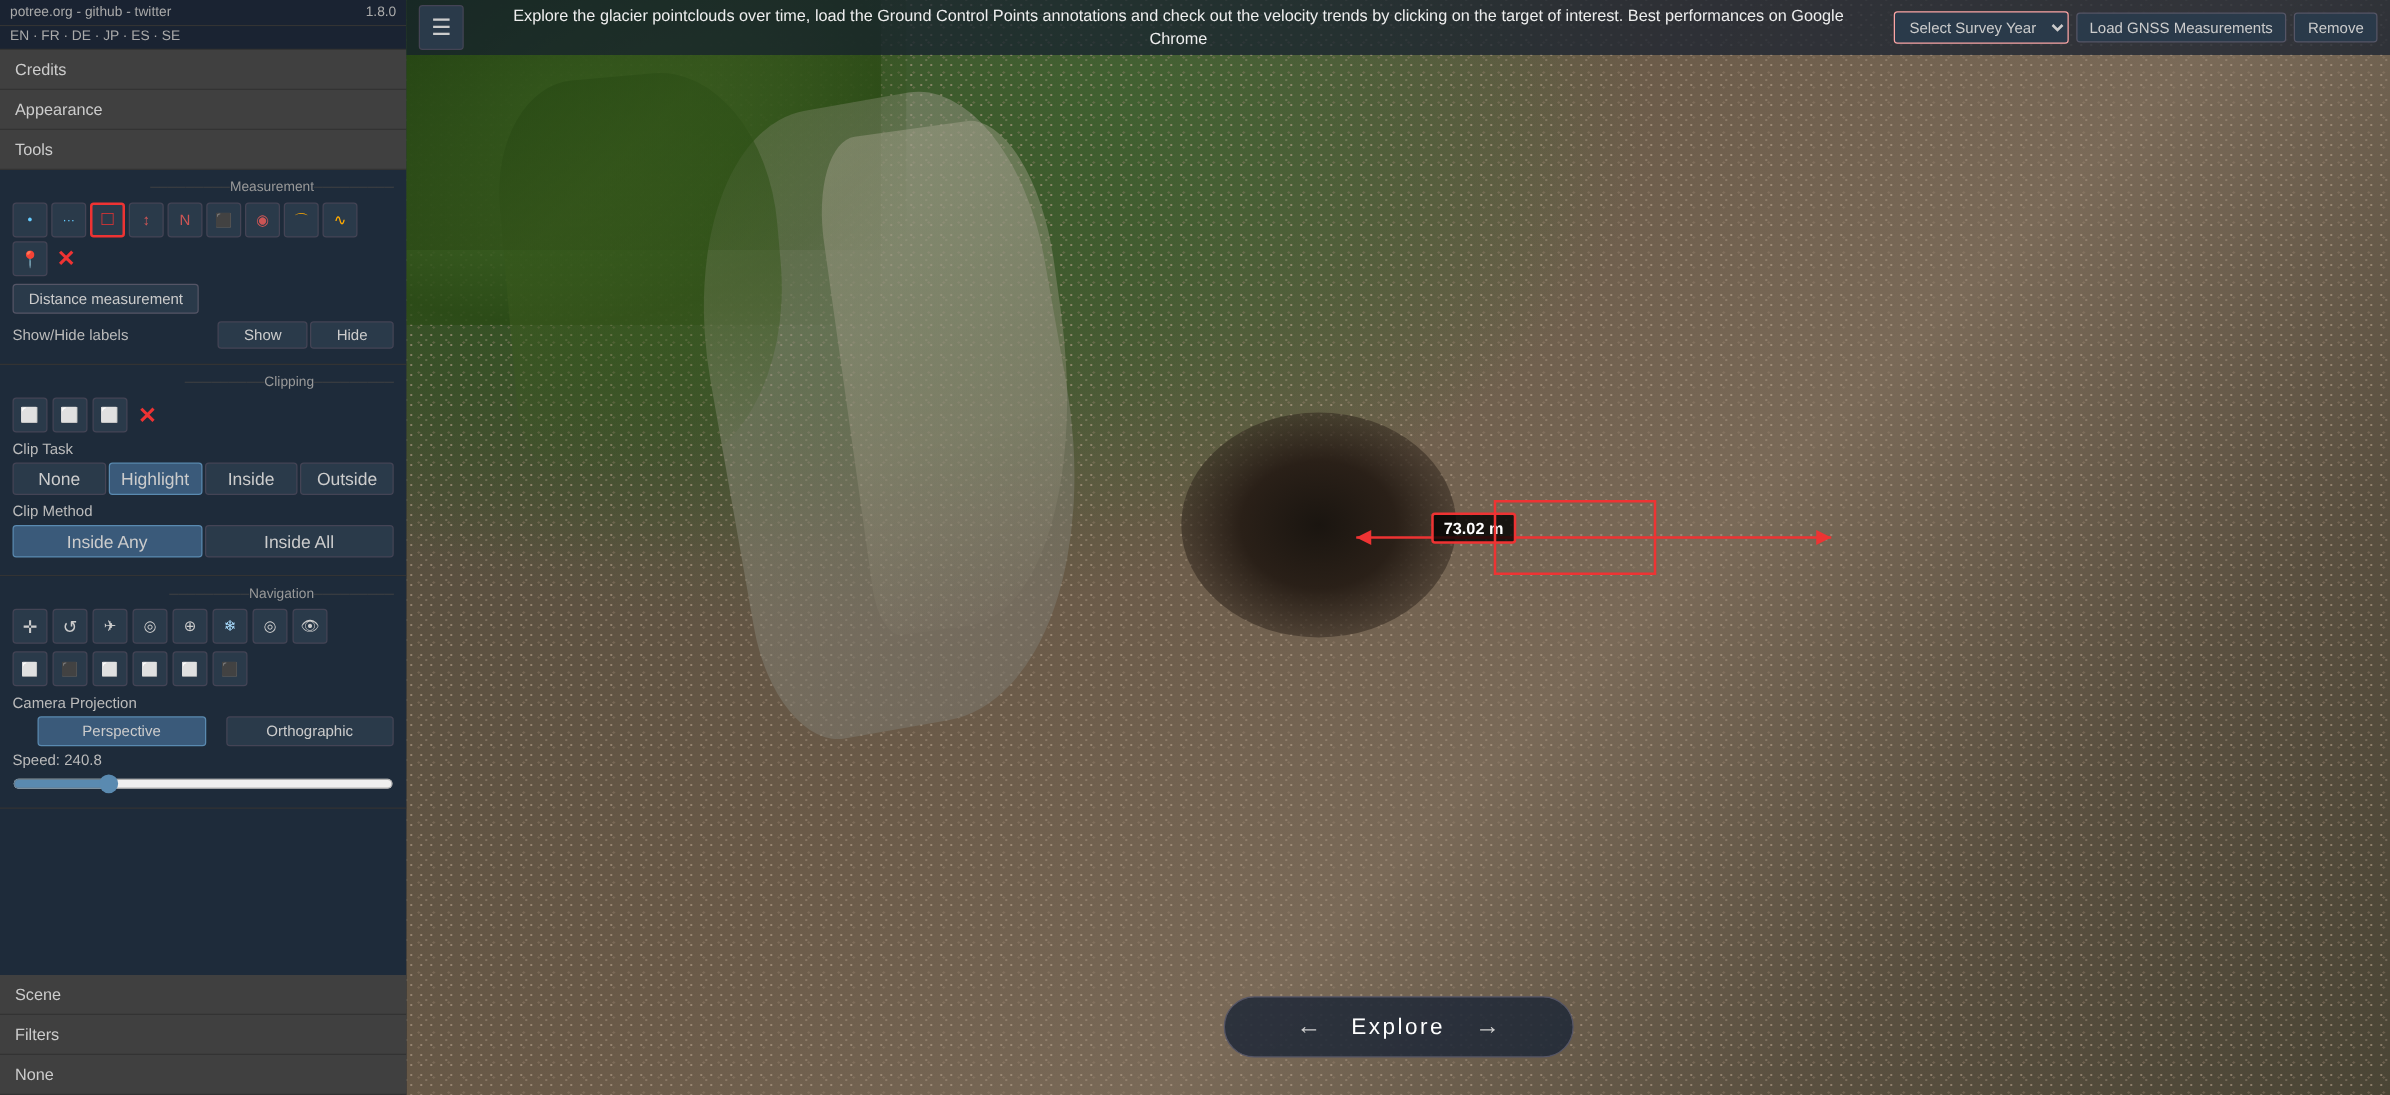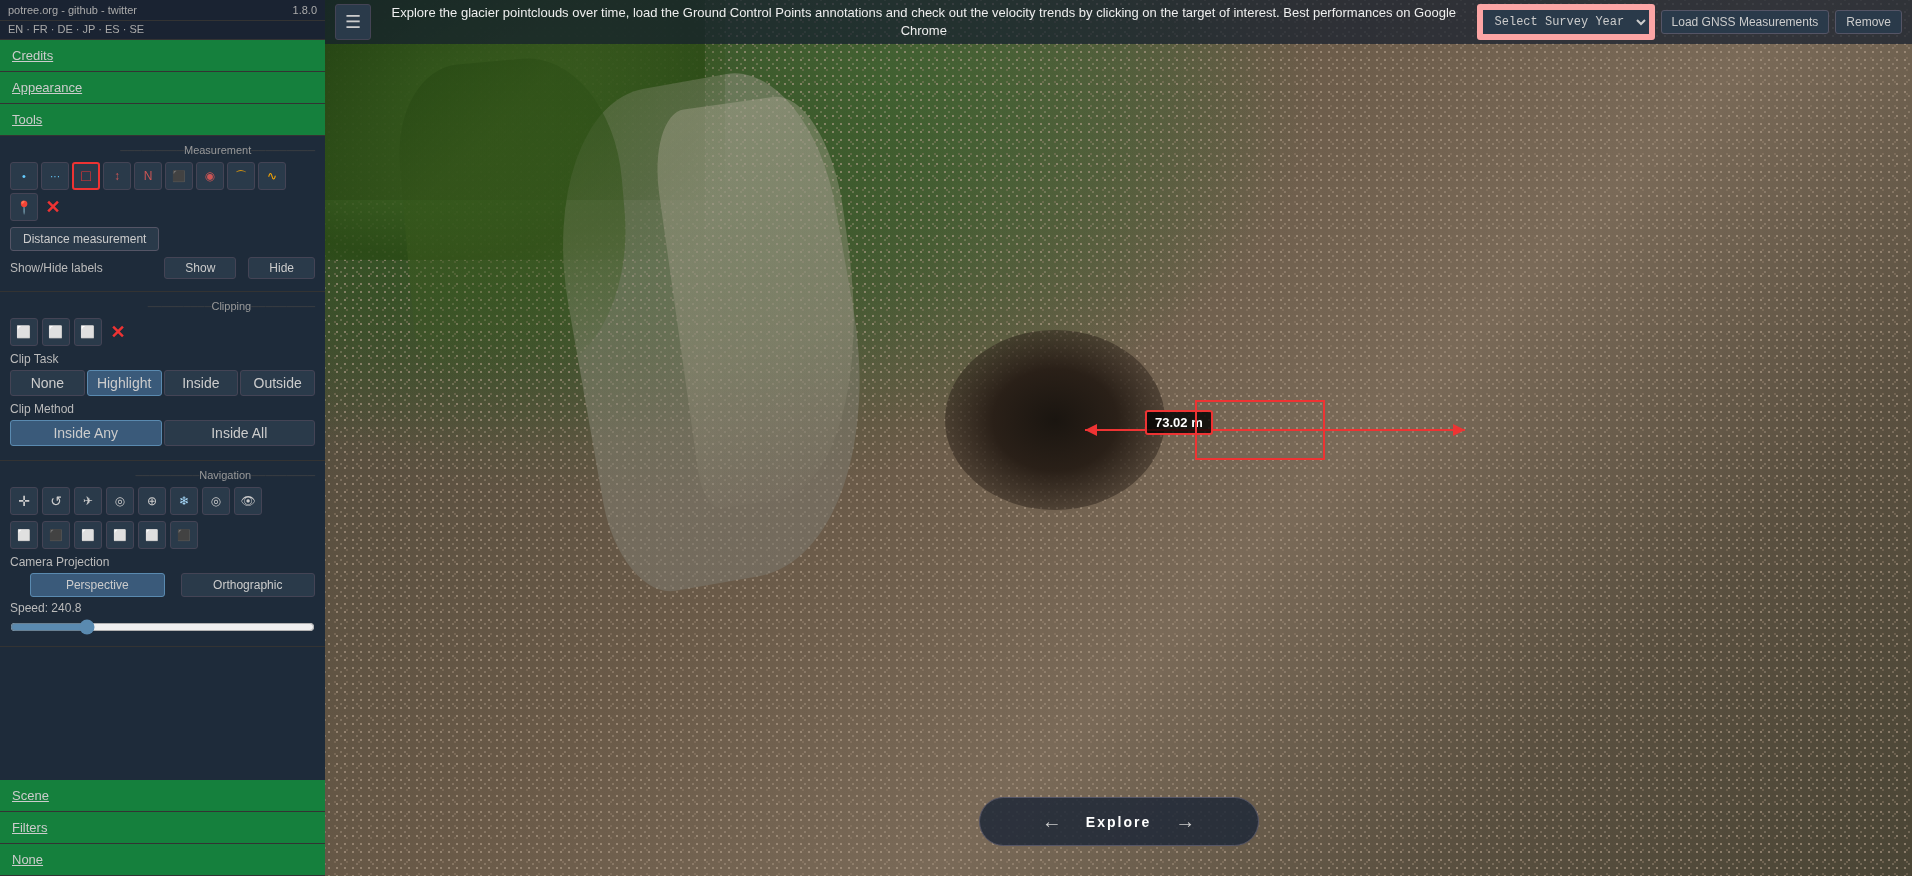--- a/index.html
+++ b/index.html
@@ -30,28 +30,27 @@
     }
 
     #app-links { color: #aaa; font-size: 11px; }
     #app-version { color: #aaa; font-size: 11px; }
 
     #lang-bar { padding: 2px 8px 4px; background: #1a2332; font-size: 11px; color: #aaa; border-bottom: 1px solid #333; }
 
     .sidebar-section-btn {
       width: 100%;
       padding: 8px 12px;
-      background: #15803d;
+      background: #404040;
       border: none;
       border-bottom: 1px solid #333;
       color: #ccc;
       text-align: left;
       cursor: pointer;
       font-size: 13px;
-      text-decoration: underline;
     }
 
     
     .section-inner { padding: 8px 10px; background: #1e2b3a; border-bottom: 1px solid #333; }
 
     .section-label {
       text-align: right;
       font-size: 11px;
       color: #999;
       margin-bottom: 6px;
@@ -93,21 +92,21 @@
       border-radius: 3px;
       color: #ccc;
       padding: 4px 12px;
       cursor: pointer;
       font-size: 12px;
       margin-bottom: 6px;
     }
 
     .show-hide-row { display: flex; align-items: center; justify-content: space-between; margin-bottom: 4px; }
     .show-hide-label { font-size: 12px; color: #bbb; }
-    .show-hide-btns { display: flex; gap: 12px; padding-left: 24px; }
+    .show-hide-btns { display: flex; gap: 2px; padding-left: 24px; }
     .show-hide-btn {
       padding: 3px 20px;
       background: #2a3a4a;
       border: 1px solid #445;
       border-radius: 3px;
       color: #ccc;
       cursor: pointer;
       font-size: 12px;
     }
 
@@ -248,26 +247,25 @@
 
     #top-right-controls {
       display: flex;
       align-items: center;
       gap: 6px;
     }
 
     .top-select {
       padding: 4px 8px;
       background: #2a3a4a;
-      border: 6px solid #fca5a5;
+      border: 1px solid #fca5a5;
       border-radius: 3px;
       color: #ccc;
       font-size: 12px;
       cursor: pointer;
-      font-family: Liberation Mono, monospace;
     }
 
     .top-btn {
       padding: 4px 10px;
       background: #2a3a4a;
       border: 1px solid #556;
       border-radius: 3px;
       color: #ccc;
       font-size: 12px;
       cursor: pointer;
@@ -327,22 +325,22 @@
 
     .explore-arrow {
       color: #ccc;
       font-size: 20px;
       cursor: pointer;
       padding: 4px;
     }
 
     #explore-label {
       color: #fff;
-      font-size: 14px;
-      font-weight: 700;
+      font-size: 18px;
+      font-weight: 400;
       letter-spacing: 2px;
     }
   </style>
 </head>
 <body>
 
 <div id="main-container">
 
   <div id="sidebar">
 

